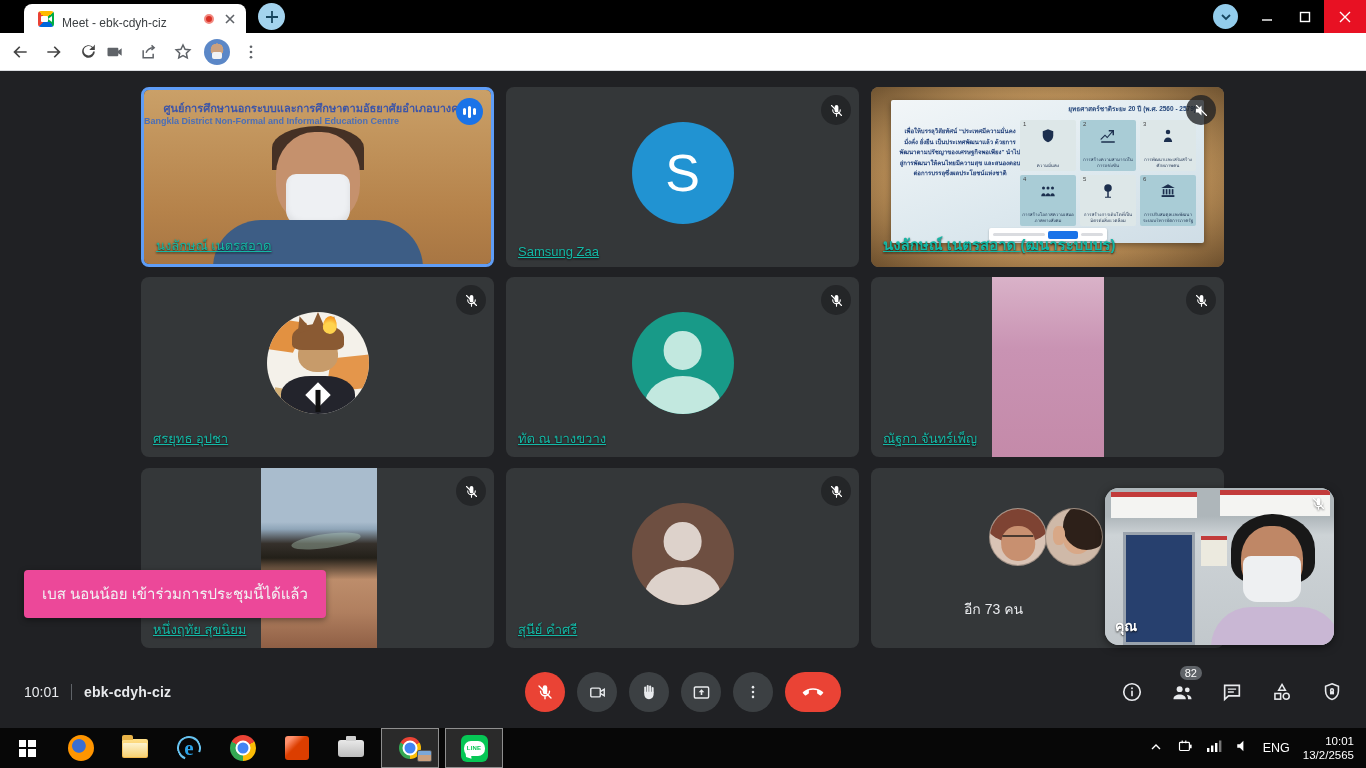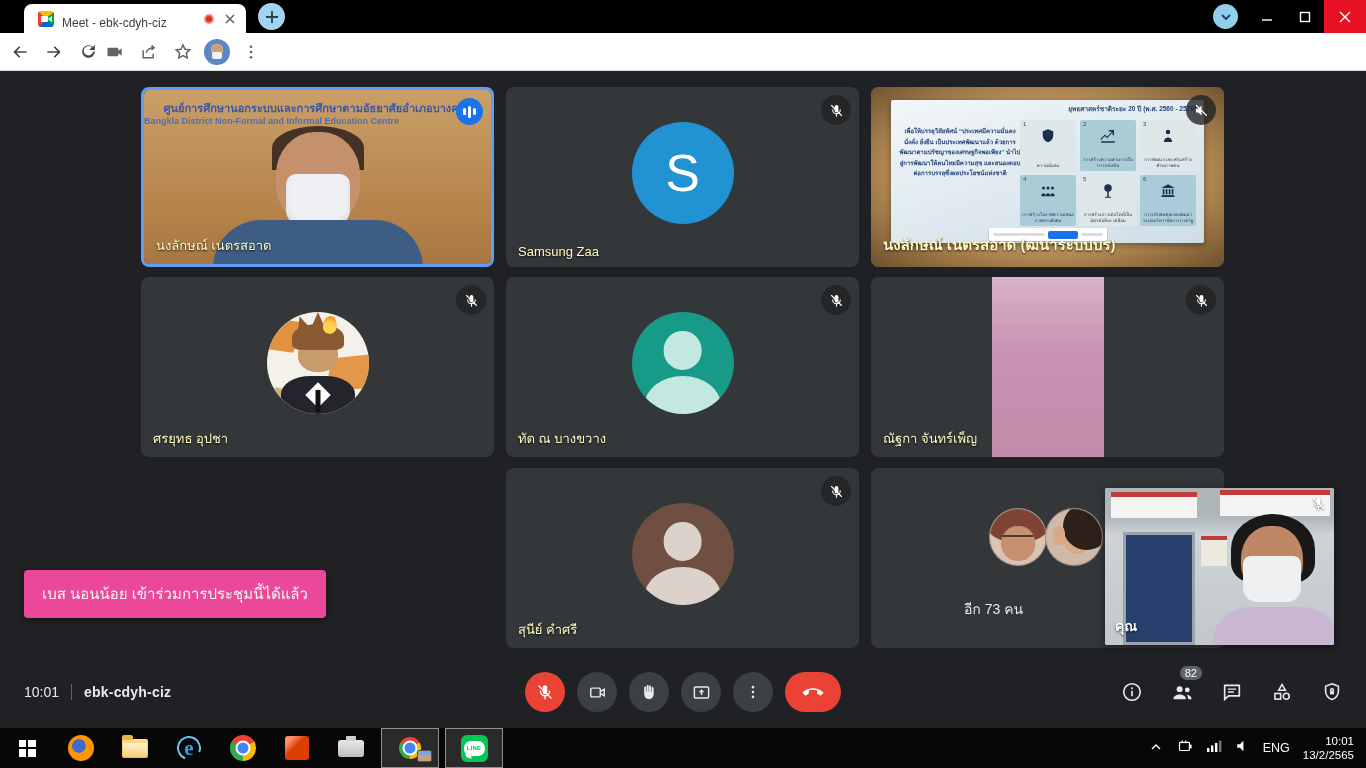--- a/index.html
+++ b/index.html
@@ -35,22 +35,22 @@
     display:flex; align-items:center; padding:0 14px; color:#202124; font-size:13px; }
   .omnibox .lock { margin-right:10px; color:#5f6368; display:flex; }
   .tbicon { width:26px; height:26px; margin-right:8px; display:flex; align-items:center; justify-content:center; color:#5f6368; }
   .profile { width:26px; height:26px; border-radius:50%; margin-right:8px; position:relative; overflow:hidden;
     background:radial-gradient(circle at 50% 42%, #caa07e 0 32%, #5b87c7 33%); }
   .profile::after { content:""; position:absolute; left:8px; top:13px; width:10px; height:7px; background:#f0f2f4; border-radius:2px; }
 
   
   .meet { position:absolute; left:0; top:71px; width:1366px; height:657px; background:#202124; }
   .tile { position:absolute; width:353px; height:180px; background:#343739; border-radius:8px; overflow:hidden; }
-  .tile-name { position:absolute; left:12px; bottom:8px; color:#fef9c3; font-size:13px;
-    text-shadow:0 1px 2px rgba(0,0,0,.85); white-space:nowrap; }
+  .tile-name { position:absolute; left:12px; bottom:8px; color:#14b8a6; font-size:13px;
+    text-shadow:0 1px 2px rgba(0,0,0,.85); white-space:nowrap;text-decoration:underline; }
   .micoff { position:absolute; top:8px; right:8px; width:30px; height:30px; border-radius:50%;
     background:rgba(32,33,36,.78); color:#fff; display:flex; align-items:center; justify-content:center; z-index:5; }
   .avatar-circle { position:absolute; left:50%; top:50%; transform:translate(-50%,-54%);
     width:102px; height:102px; border-radius:50%; display:flex; align-items:center; justify-content:center; }
   .silhouette { position:relative; width:100%; height:100%; border-radius:50%; overflow:hidden; }
   .silhouette .head { position:absolute; left:50%; top:19%; transform:translateX(-50%); width:38%; height:38%; border-radius:50%; }
   .silhouette .body { position:absolute; left:50%; top:63%; transform:translateX(-50%); width:76%; height:60%; border-radius:50% 50% 0 0; }
 
   
   .t1 { left:141px; top:16px; border:3px solid #5f9df6; }
@@ -126,21 +126,21 @@
   .ovav.a .hair { position:absolute; inset:-4px -4px 40% -4px; border-radius:50%; background:#7e4333; }
   .ovav.a .face { position:absolute; left:50%; top:22%; transform:translateX(-50%); width:60%; height:62%; border-radius:48%; background:#c89070; }
   .ovav.a .glasses { position:absolute; left:50%; top:46%; transform:translateX(-50%); width:56%; height:6px; border-top:2px solid #4a3a30; }
   .ovav.b { background:#cfb9a8; }
   .ovav.b .hair { position:absolute; inset:-6px -8px 26% 30%; border-radius:50%; background:#2d2019; }
   .ovav.b .face { position:absolute; left:30%; top:20%; width:52%; height:60%; border-radius:48%; background:#d8a887; }
   .ovav.b .hand { position:absolute; left:12%; top:30%; width:22%; height:34%; border-radius:40%; background:#d8a887; }
   .more-count { position:absolute; left:0; top:130px; width:245px; text-align:center; color:#e8eaed; font-size:14px; }
 
   
-  .selfview { position:absolute; left:1105px; top:417px; width:229px; height:157px; border-radius:2px;
+  .selfview { position:absolute; left:1105px; top:417px; width:229px; height:157px; border-radius:14px;
     overflow:hidden; z-index:8; background:#c9ced2; box-shadow:0 2px 8px rgba(0,0,0,.5); }
   .sv-wall { position:absolute; inset:0; background:linear-gradient(#aeb6ba 0 18%, #cdd3d6 30%, #c2c8cc); }
   .sv-sign { position:absolute; height:26px; background:#f4f4f2; border-top:5px solid #c23b3b; }
   .sv-board { position:absolute; left:18px; top:44px; width:72px; height:113px; background:#27406e; border:3px solid #9aa3ad; }
   .sv-note { position:absolute; left:96px; top:48px; width:26px; height:30px; background:#eceadf; border-top:4px solid #c23b3b; }
   .sv-person { position:absolute; left:112px; top:26px; width:117px; height:131px; }
   .sv-hair { position:absolute; left:14px; top:0; width:84px; height:70px; border-radius:50% 50% 30% 30%; background:#181818; }
   .sv-face { position:absolute; left:24px; top:12px; width:62px; height:70px; border-radius:46%; background:#bf8766; }
   .sv-mask { position:absolute; left:26px; top:42px; width:58px; height:46px; border-radius:8px 8px 14px 14px; background:#eef0f2; }
   .sv-shoulder { position:absolute; left:-6px; bottom:-8px; width:130px; height:46px; border-radius:40px 40px 0 0; background:#c9b7d4; }
@@ -440,20 +440,31 @@
     <div class="strip"></div>
     <div class="micoff">
       <svg width="15" height="15" viewBox="0 0 24 24">
           <path fill="#fff" d="M12 15a3 3 0 0 0 3-3V6a3 3 0 0 0-6 0v6a3 3 0 0 0 3 3z"></path>
           <path fill="none" stroke="#fff" stroke-width="1.8" stroke-linecap="round" d="M6 11a6 6 0 0 0 12 0M12 17v4M4 4l16 16"></path>
         </svg>
     </div>
     <div class="tile-name">ณัฐกา จันทร์เพ็ญ</div>
   </div>
 
+  <div class="tile t7">
+    <div class="strip"></div>
+    <div class="hairshine"></div>
+    <div class="micoff">
+      <svg width="15" height="15" viewBox="0 0 24 24">
+          <path fill="#fff" d="M12 15a3 3 0 0 0 3-3V6a3 3 0 0 0-6 0v6a3 3 0 0 0 3 3z"></path>
+          <path fill="none" stroke="#fff" stroke-width="1.8" stroke-linecap="round" d="M6 11a6 6 0 0 0 12 0M12 17v4M4 4l16 16"></path>
+        </svg>
+    </div>
+    <div class="tile-name">หนึ่งฤทัย สุขนิยม</div>
+  </div>
 
   <div class="tile t8">
     <div class="micoff">
       <svg width="15" height="15" viewBox="0 0 24 24">
           <path fill="#fff" d="M12 15a3 3 0 0 0 3-3V6a3 3 0 0 0-6 0v6a3 3 0 0 0 3 3z"></path>
           <path fill="none" stroke="#fff" stroke-width="1.8" stroke-linecap="round" d="M6 11a6 6 0 0 0 12 0M12 17v4M4 4l16 16"></path>
         </svg>
     </div>
     <div class="avatar-circle">
       <div class="silhouette av-brown">

